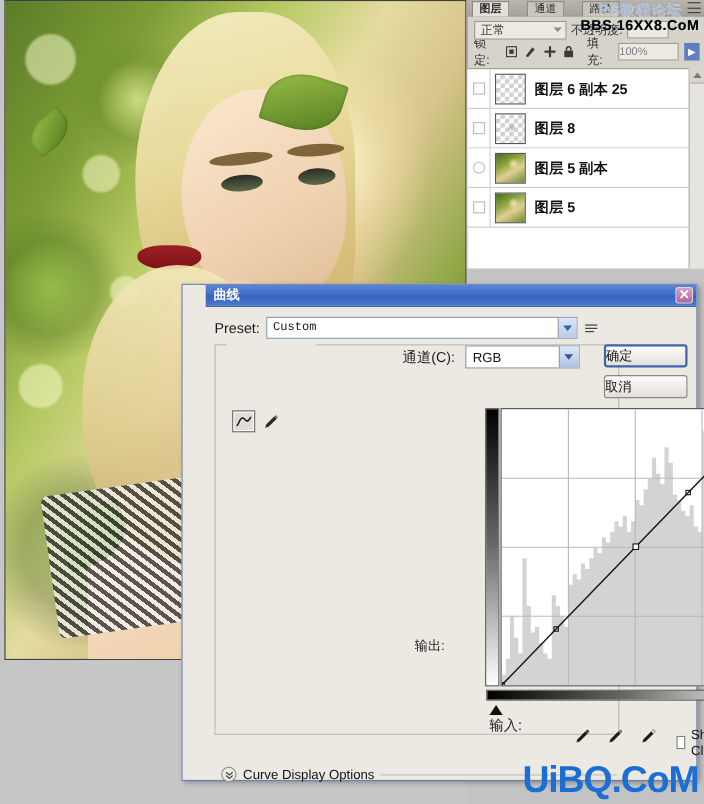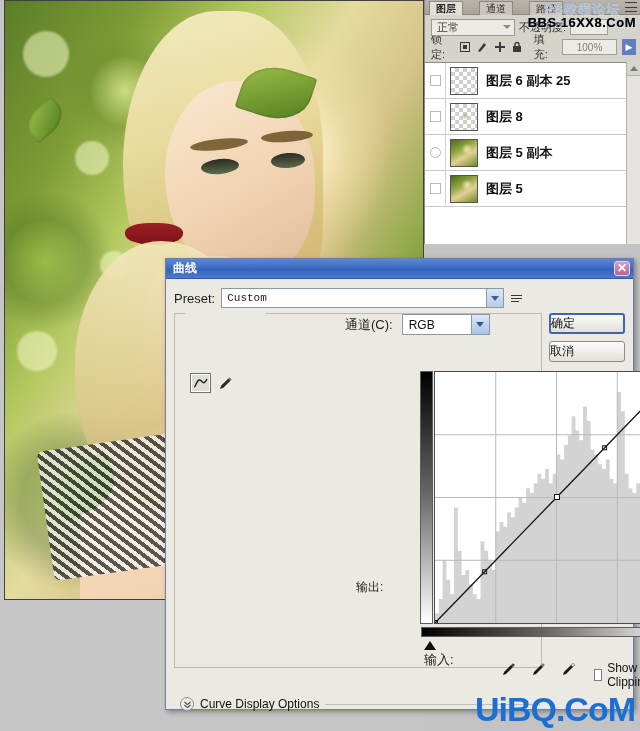--- a/index.html
+++ b/index.html
@@ -141,21 +141,21 @@
   .lock-row {
     display: flex; align-items: center; gap: 5px;
     height: 20px; padding: 0 4px 0 6px; font-size: 11px; color: #2f2f2f;
   }
   .lock-icon {
     width: 13px; height: 13px; display: inline-flex;
     align-items: center; justify-content: center; color: #3a3a3a;
   }
   .fill-val {
     width: 59px; height: 16px; background: #eceae4; border: 1px solid #a09c94;
-    font-size: 10px; line-height: 16px; text-align: center; color: #7d7d7d;
+    font-size: 10px; line-height: 16px; color: #7d7d7d;
   }
   .fill-arrow {
     width: 15px; height: 16px; background: #5f7fc0; color: #fff;
     font-size: 9px; line-height: 16px; text-align: center;
   }
 
   .layer-list {
     position: absolute; left: 0; top: 62px; width: 216px; height: 182px;
     background: #ffffff; border-top: 1px solid #8e8b84; overflow: hidden;
   }
@@ -225,20 +225,21 @@
     pointer-events: none;
   }
 
   
   .dialog {
     position: absolute; left: 165px; top: 258px; width: 469px; height: 452px;
     background: #ece9e3;
     border: 1px solid #6b7fae;
     box-shadow: 2px 2px 5px rgba(0,0,0,.35);
     z-index: 50;
+    padding-left: 21px;
   }
   .dlg-titlebar {
     height: 20px; background: linear-gradient(#5b86d6 0%, #3f6cc4 48%, #3362bd 52%, #4c79cd 100%);
     display: flex; align-items: center; position: relative;
     padding-left: 7px; border-bottom: 1px solid #2f58a8;
   }
   .dlg-title { font-size: 12px; color: #fff; font-weight: bold; }
   .dlg-close {
     position: absolute; right: 3px; top: 2px; width: 16px; height: 15px;
     background: linear-gradient(#d99ec3,#b7639a);
@@ -283,21 +284,21 @@
   .group-box::after {
     content: ""; position: absolute; right: 0; top: 0; width: 275px; height: 1px; background: #bdb9b1;
   }
 
   .channel-row {
     position: absolute; left: 176px; top: 35px; display: flex; align-items: center; gap: 6px;
     z-index: 3;
   }
   .channel-label { font-size: 13px; color: #1b1b1b; background: #ece9e3; padding: 0 3px; }
   .channel-combo {
-    position: relative; width: 88px; height: 21px;
+    position: relative; width: 104px; height: 21px;
     background: #fff; border: 1px solid #8d96a8;
     display: flex; align-items: center; padding-left: 6px;
     font-size: 12px; color: #111;
   }
   .channel-combo .dd {
     position: absolute; right: 0; top: 0; width: 18px; height: 19px;
     background: linear-gradient(#dce7f6,#aec4e4); border-left: 1px solid #8d96a8;
     display: flex; align-items: center; justify-content: center;
   }
   .channel-combo .dd .tri {

